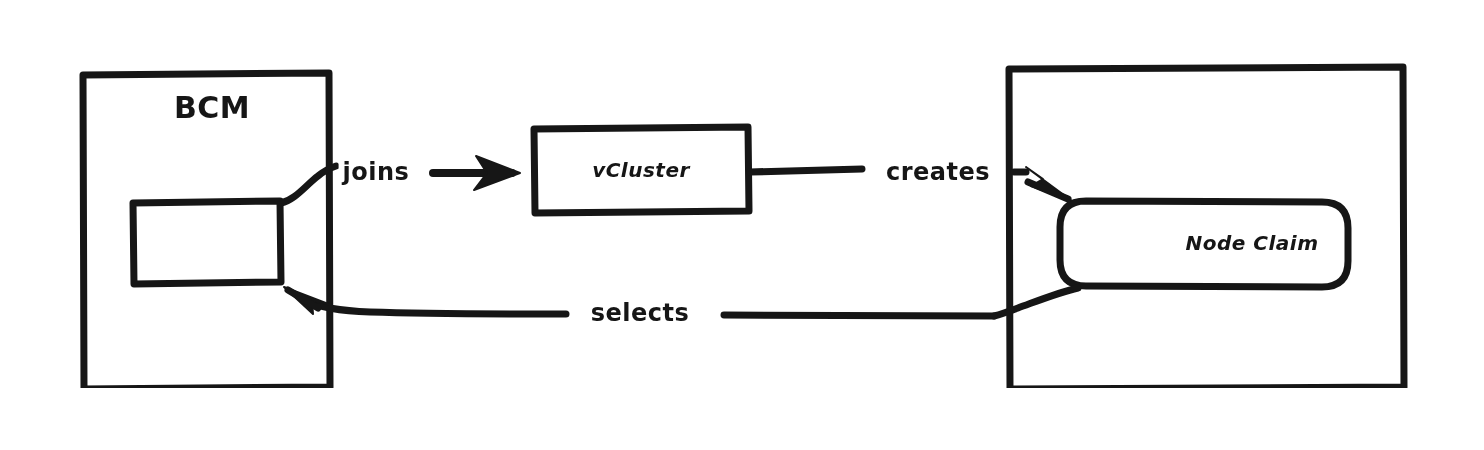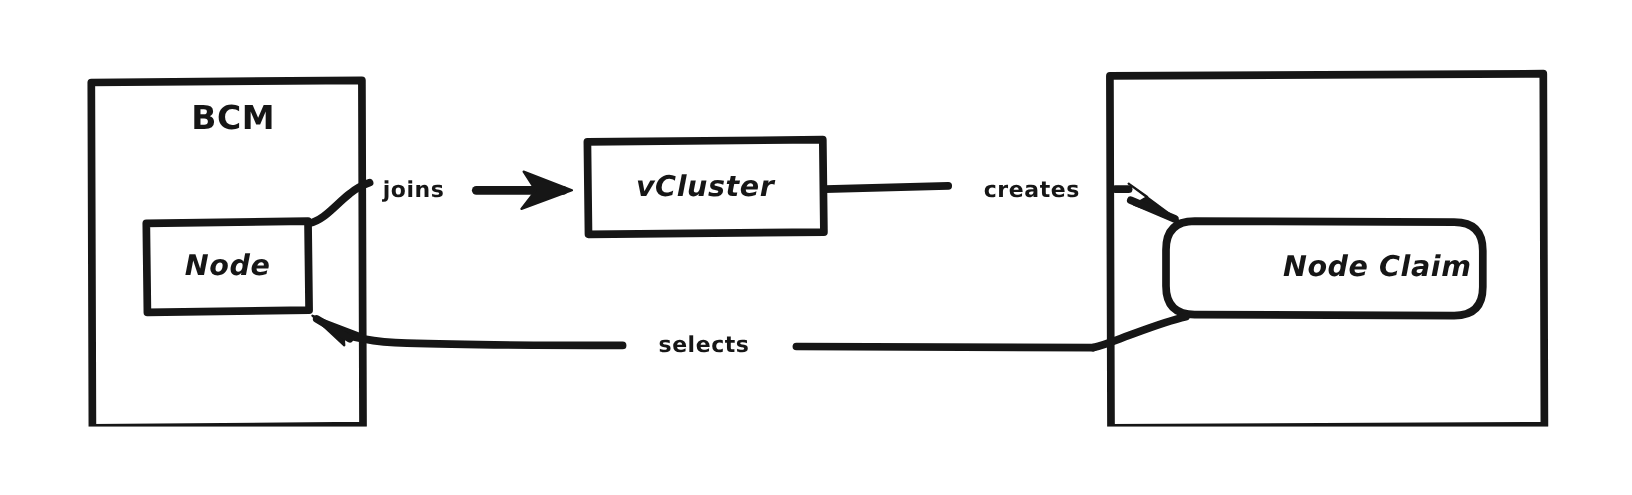--- a/index.html
+++ b/index.html
@@ -48,26 +48,26 @@
     letter-spacing: 0.5px;
     transform: translate(-50%, -50%);
     text-align: center;
     line-height: 1;
   }
   .label.container-title {
     font-size: 30px;
     font-weight: 600;
   }
   .label.node-title {
-    font-size: 26px;
+    font-size: 20px;
     font-style: italic;
     font-weight: 600;
   }
   .label.edge-title {
-    font-size: 20px;
+    font-size: 24px;
     font-weight: 600;
     background: #ffffff;
     padding: 0 4px;
   }
 </style>
 </head>
 <body>
 
 <div id="canvas">
 
@@ -111,21 +111,20 @@
     <path class="stroke" stroke-width="7" d="M 566 314 C 500 314 430 314 370 312 C 340 311 318 307 304 300"></path>
 
     <path class="arrowhead" d="M 284 287 L 331 305 L 312 300 L 313 314 Z"></path>
     <path class="stroke" stroke-width="7" d="M 288 290 L 318 308"></path>
 
   </svg>
 
   <div class="label container-title" style="left:212px; top:108px;">BCM</div>
 
 
-  <div class="label node-title" style="left:207px; top:242px;">Node</div>
 
   <div class="label node-title" style="left:641px; top:170px;">vCluster</div>
 
   <div class="label node-title" style="left:1204px; top:243px;margin-left:48px;">Node Claim</div>
 
   <div class="label edge-title" style="left:376px; top:172px;">joins</div>
 
   <div class="label edge-title" style="left:938px; top:172px;">creates</div>
 
   <div class="label edge-title" style="left:640px; top:313px;">selects</div>

